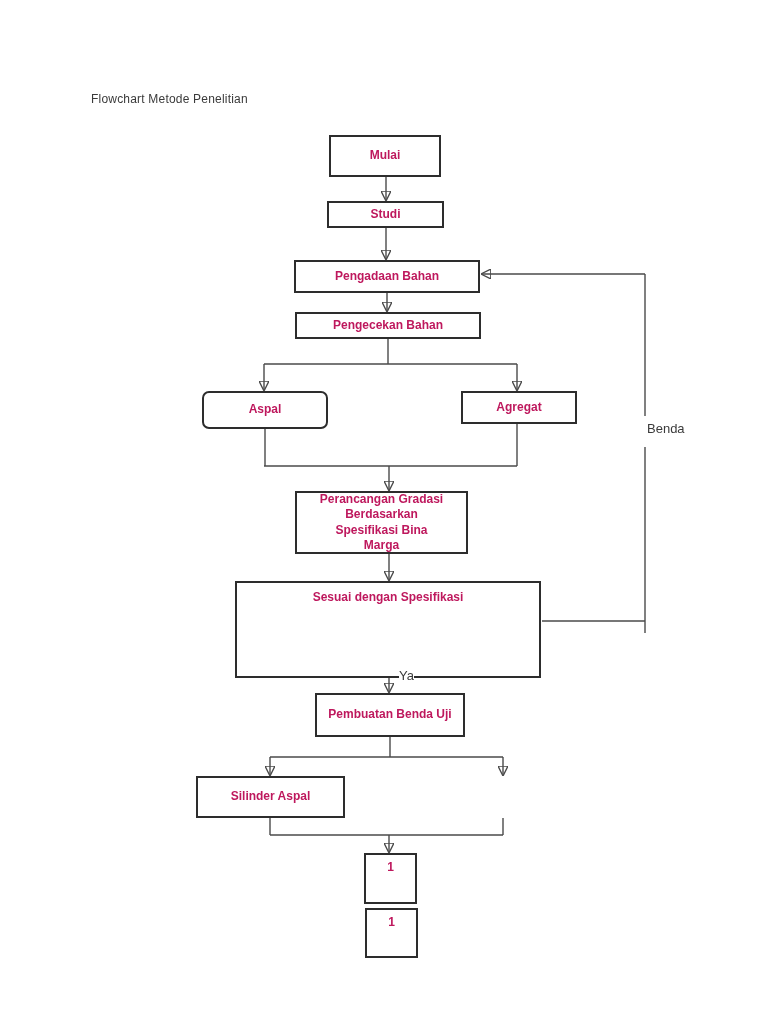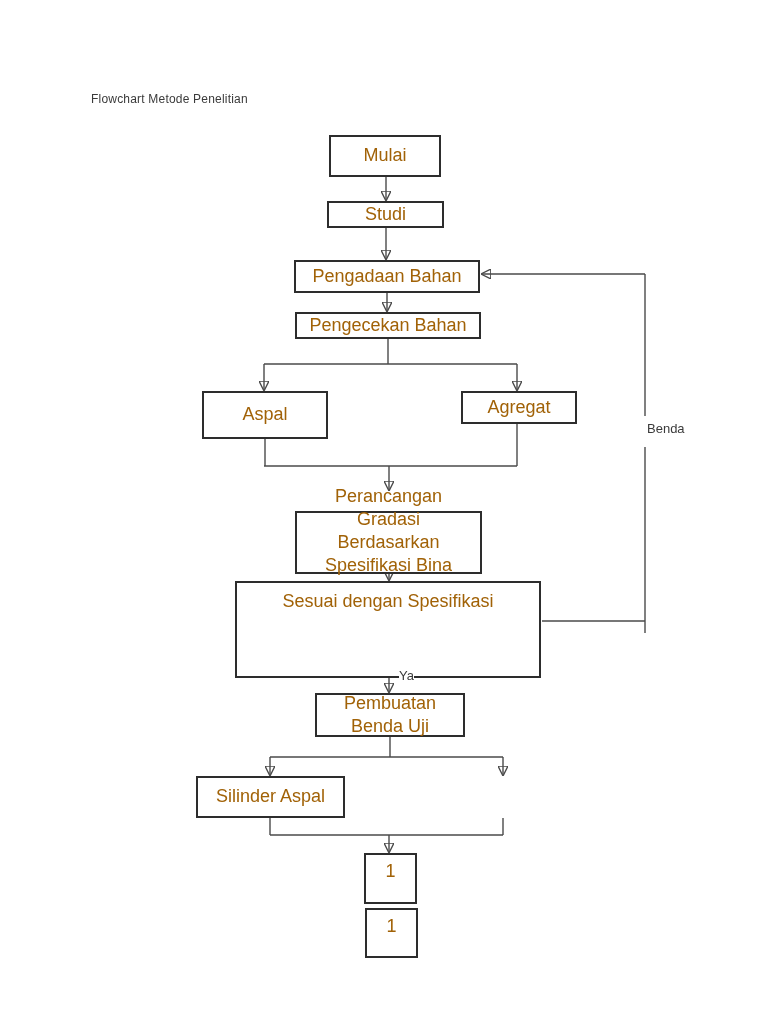--- a/index.html
+++ b/index.html
@@ -38,31 +38,32 @@
   }
   .node {
     position: absolute;
     box-sizing: border-box;
     border: 2px solid #2d2d2d;
     background: #ffffff;
     display: flex;
     align-items: center;
     justify-content: center;
     text-align: center;
-    font-size: 18px;
+    font-size: 12px;
     line-height: 1.28;
-    color: #a16207;
+    color: #be185d;
+    font-weight: bold;
   }
   #n-mulai       { left: 329px; top: 135px; width: 112px; height: 42px; }
   #n-studi       { left: 327px; top: 201px; width: 117px; height: 27px; }
   #n-pengadaan   { left: 294px; top: 260px; width: 186px; height: 33px; }
   #n-pengecekan  { left: 295px; top: 312px; width: 186px; height: 27px; }
-  #n-aspal       { left: 202px; top: 391px; width: 126px; height: 48px; }
+  #n-aspal       { left: 202px; top: 391px; width: 126px; height: 38px; border-radius: 7px; }
   #n-agregat     { left: 461px; top: 391px; width: 116px; height: 33px; }
-  #n-perancangan { left: 295px; top: 511px; width: 187px; height: 63px; padding: 0 20px; }
+  #n-perancangan { left: 295px; top: 491px; width: 173px; height: 63px; padding: 0 20px; }
   #n-sesuai      { left: 235px; top: 581px; width: 306px; height: 97px;
                    align-items: flex-start; padding-top: 7px; }
   #n-pembuatan   { left: 315px; top: 693px; width: 150px; height: 44px; padding: 0 1px; }
   #n-silinder    { left: 196px; top: 776px; width: 149px; height: 42px; }
   #n-balok       { left: 429px; top: 776px; width: 149px; height: 42px; }
   #n-off1        { left: 364px; top: 853px; width: 53px;  height: 51px;
                    align-items: flex-start; padding-top: 5px; }
   #n-off2        { left: 365px; top: 908px; width: 53px;  height: 50px;
                    align-items: flex-start; padding-top: 5px; }
   .edge-label {

